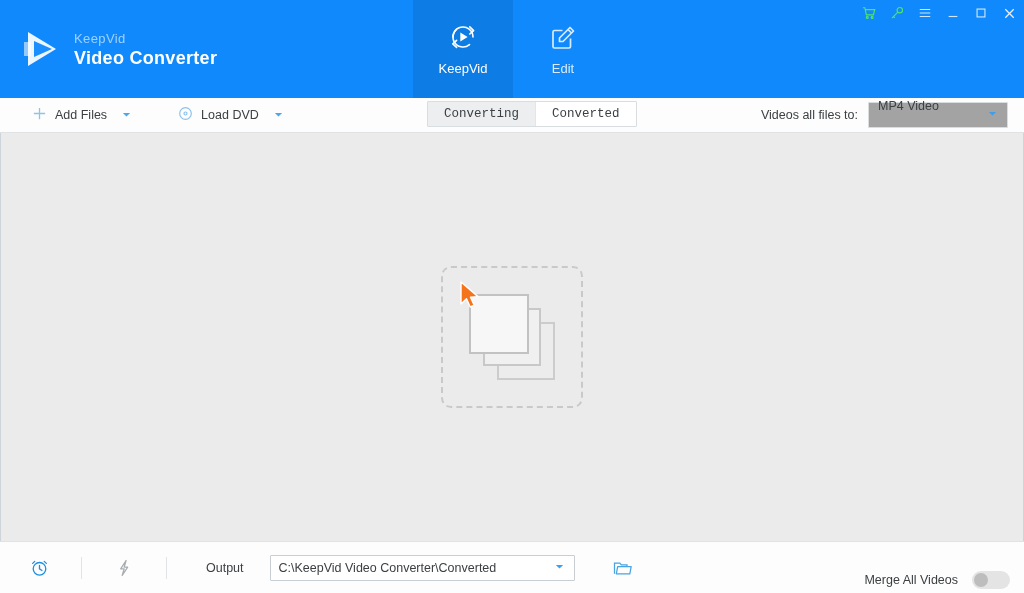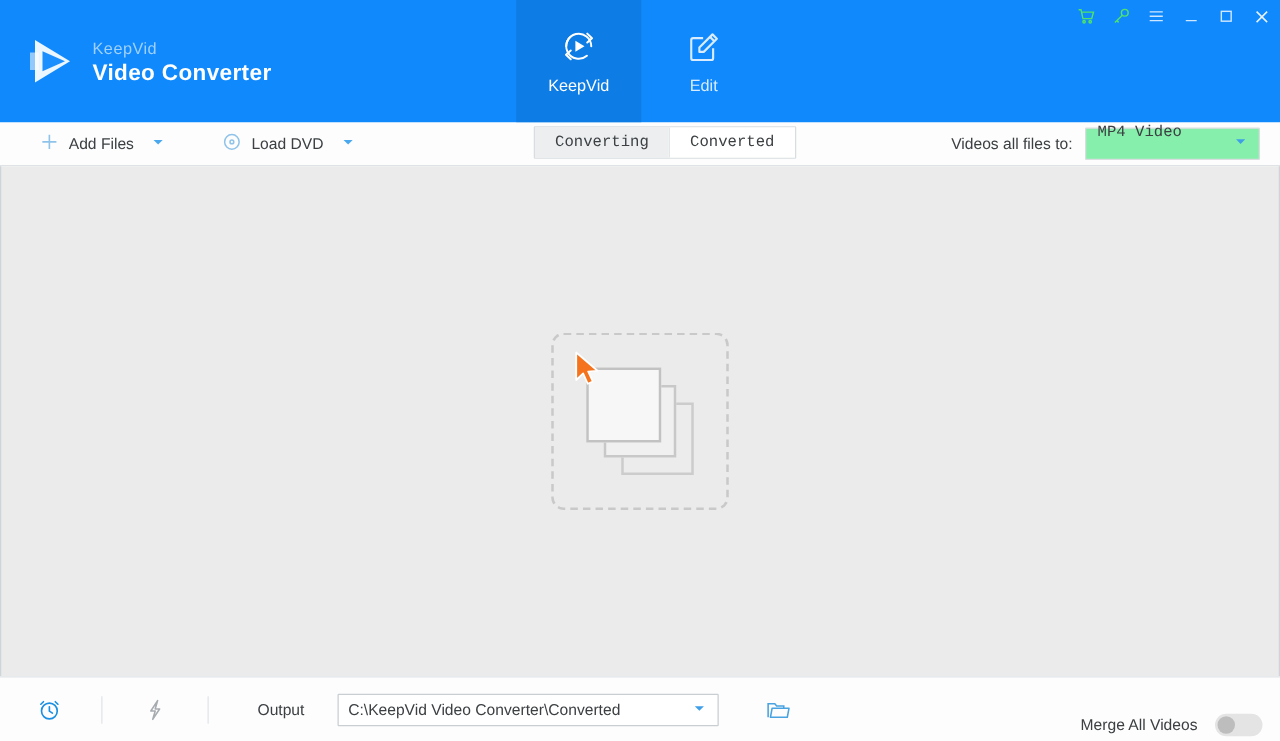--- a/index.html
+++ b/index.html
@@ -109,28 +109,27 @@
 
   .tb-right {
     position: absolute; right: 16px; top: 0;
     height: 100%;
     display: flex; align-items: center; gap: 10px;
   }
   .tb-right-label { font-size: 12.5px; color: #3c4043; }
   .select-box {
     position: relative;
     width: 140px; height: 26px;
-    background: #86efac;
+    background: #a3a3a3;
     border: 1px solid #d9dde0;
     display: flex; align-items: center;
     padding: 0 24px 18px 9px;
     font-size: 12.5px; color: #3c4043;
     cursor: pointer;
     border-radius: 1px;
-    font-family: Liberation Mono, monospace;
   }
   .select-caret {
     position: absolute; right: 9px; top: 50%;
     transform: translateY(-50%);
   }
 
   
   .main {
     position: relative;
     flex: 1 1 auto;

